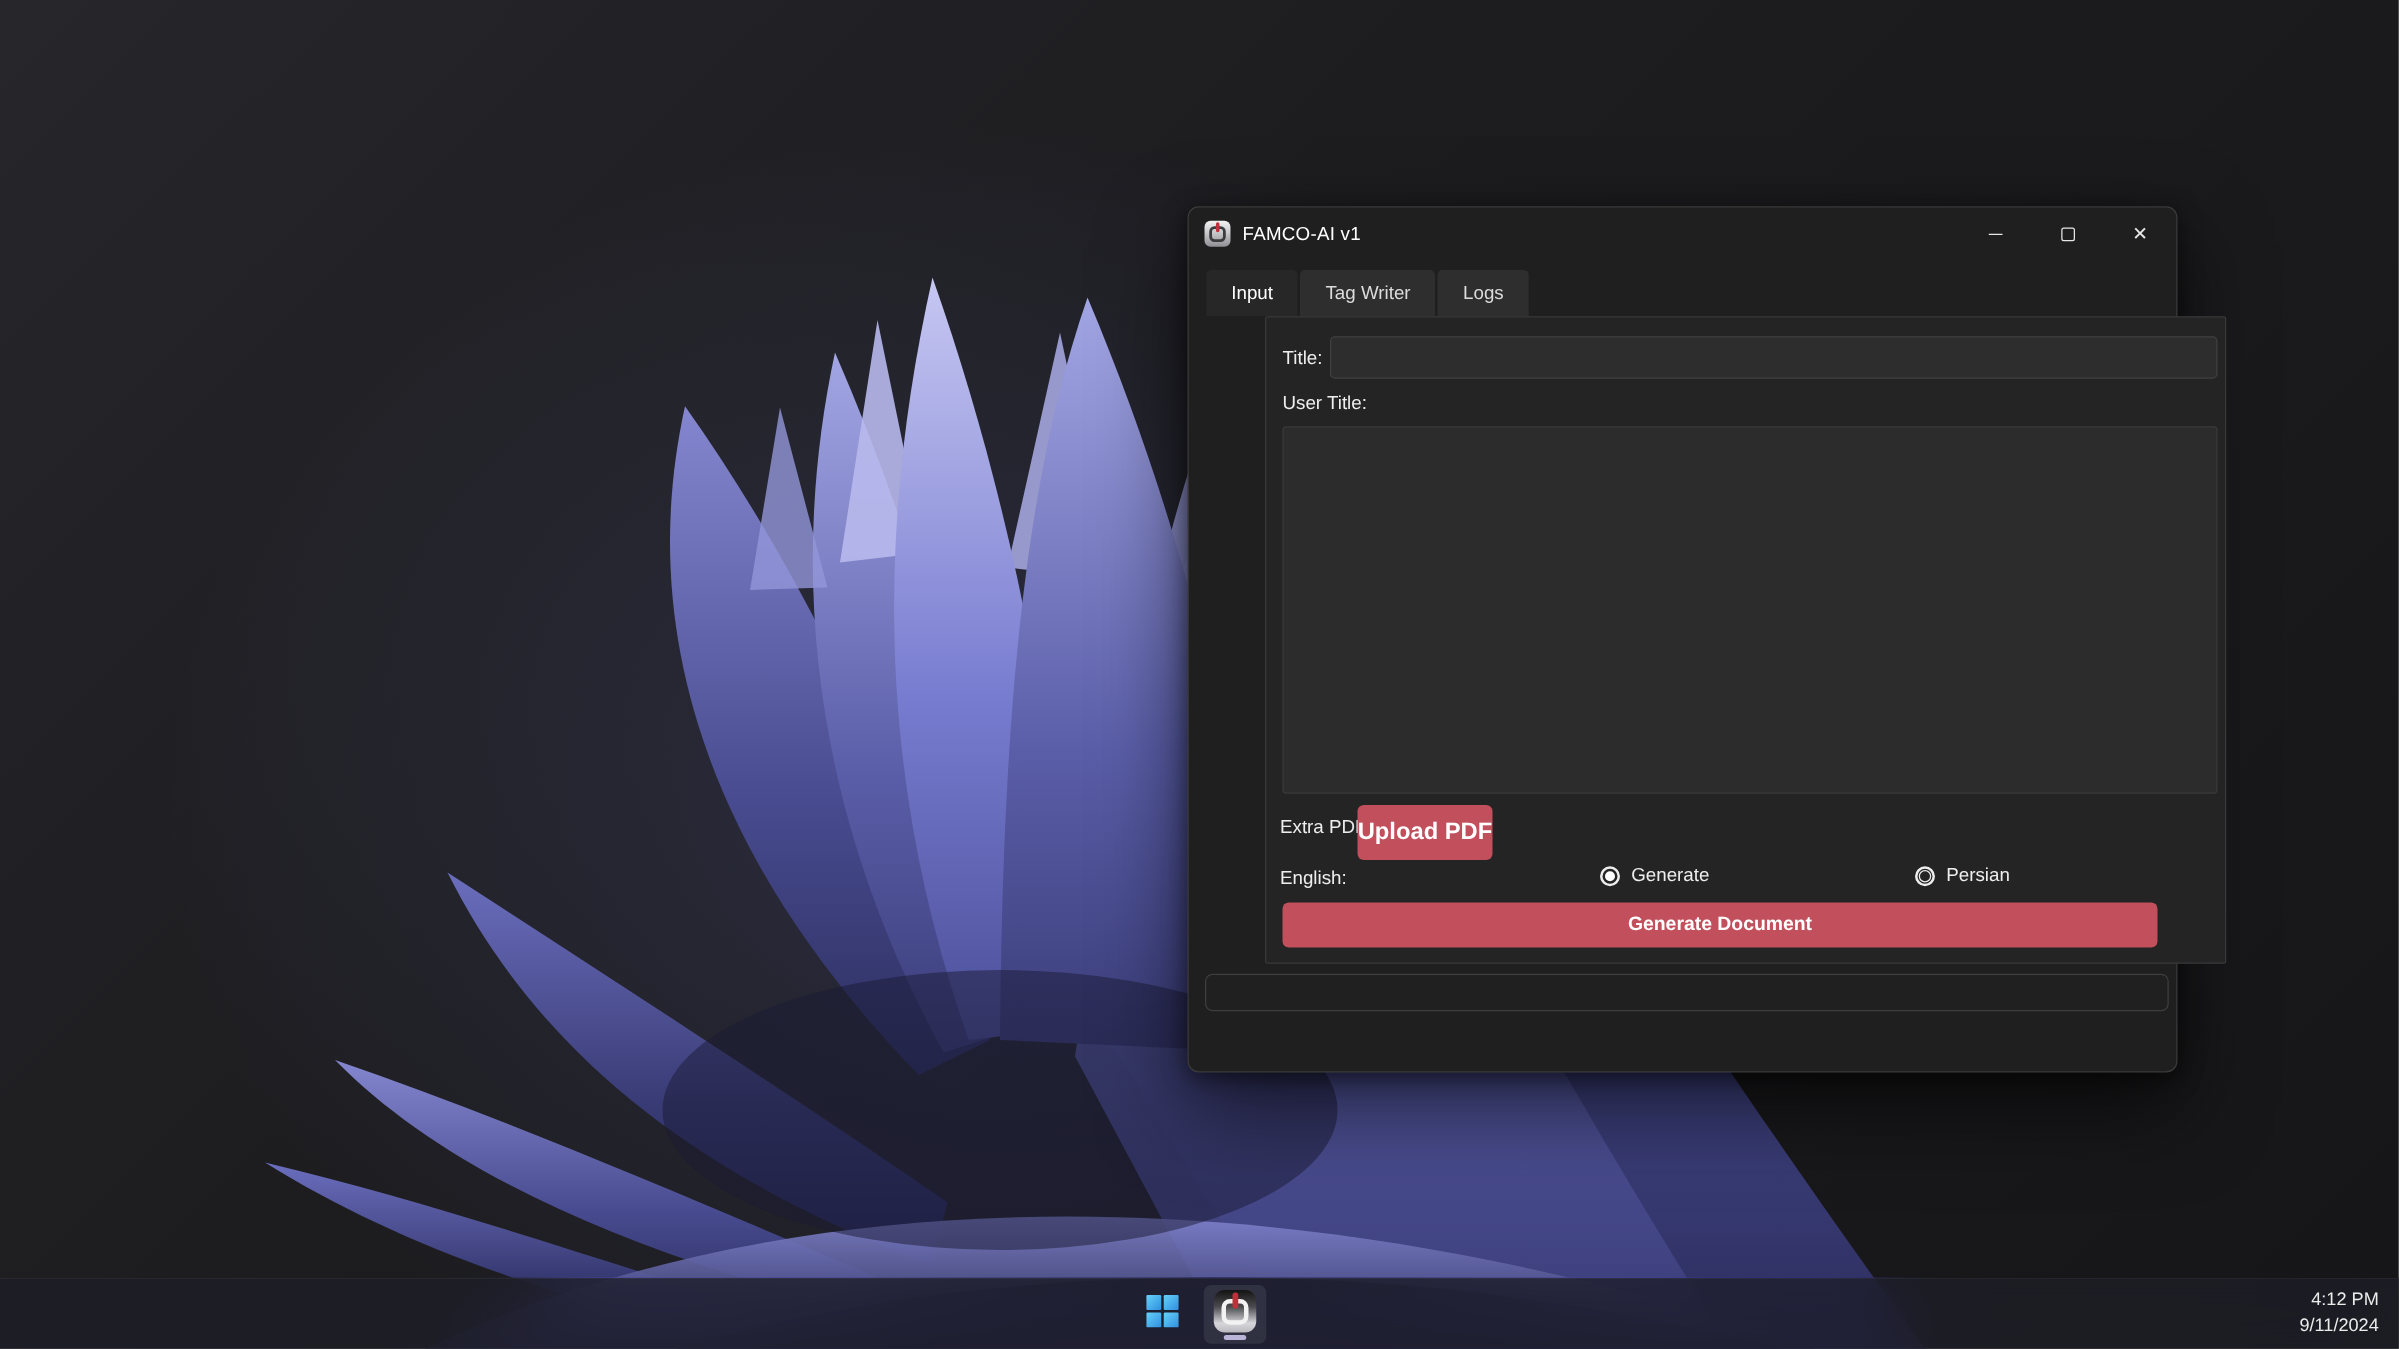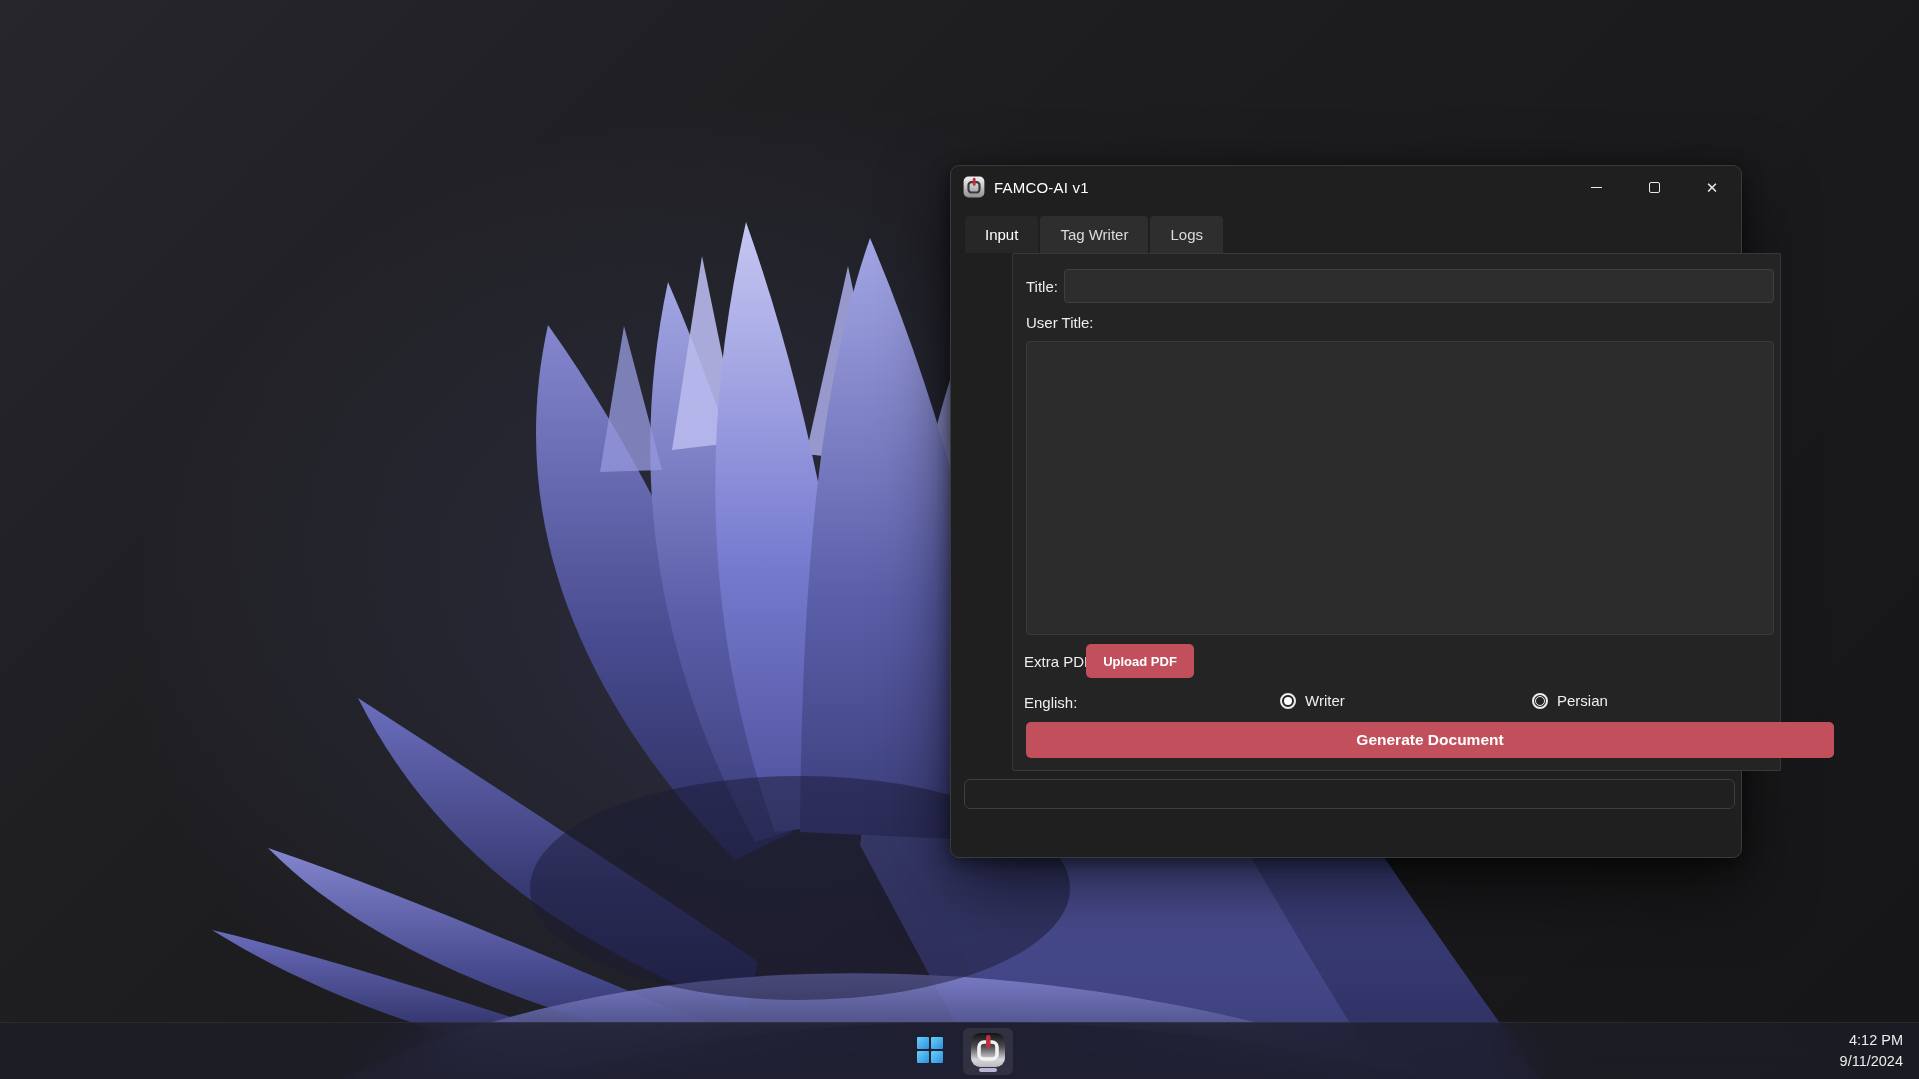--- a/index.html
+++ b/index.html
@@ -55,22 +55,22 @@
   .user-textarea {
     position:absolute; left:13px; top:87px; width:748px; height:294px;
     background:#2c2c2c; border:1px solid #3a3a3a; border-radius:3px;
     color:#f2f2f2; font-size:15px; padding:8px 10px; resize:none; outline:none;
     font-family:"Liberation Sans", sans-serif;
   }
   .btn-red {
     background:#c24f5c; color:#ffffff; border:none; border-radius:5px;
     font-weight:bold; font-family:"Liberation Sans", sans-serif; cursor:default;
   }
-  .upload-btn { position:absolute; left:73px; top:390px; width:108px; height:34px; font-size:13px; }
-  .generate-btn { position:absolute; left:13px; top:468px; width:808px; height:36px; font-size:15.5px; }
+  .upload-btn { position:absolute; left:73px; top:390px; width:108px; height:44px; font-size:19px; }
+  .generate-btn { position:absolute; left:13px; top:468px; width:700px; height:36px; font-size:15.5px; }
 
   .radio-group { position:absolute; top:429px; height:35px; display:flex; align-items:center; gap:9px; }
   .radio {
     width:16px; height:16px; border:2px solid #ededed; border-radius:50%;
     display:flex; align-items:center; justify-content:center; flex:0 0 auto;
   }
   .radio.selected::after { content:''; width:8px; height:8px; border-radius:50%; background:#ffffff; }
   .radio.unselected::after { content:''; width:8px; height:8px; border-radius:50%; border:1.5px solid #ededed; }
   .radio-label { font-size:15px; color:#eeeeee; }
 
@@ -207,21 +207,21 @@
 
     <span class="field-label" style="left:13px; top:60px;">User Title:</span>
     <textarea class="user-textarea" style=""></textarea>
 
     <span class="field-label" style="left:11px; top:399px;">Extra PDF:</span>
     <button class="btn-red upload-btn">Upload PDF</button>
 
     <span class="field-label" style="left:11px; top:440px;">English:</span>
     <div class="radio-group" style="left:267px;">
       <span class="radio selected"></span>
-      <span class="radio-label">Writer</span>
+      <span class="radio-label">Generate</span>
     </div>
     <div class="radio-group" style="left:519px;">
       <span class="radio unselected"></span>
       <span class="radio-label">Persian</span>
     </div>
 
     <button class="btn-red generate-btn">Generate Document</button>
   </div>
 
   <div class="status-box"></div>

